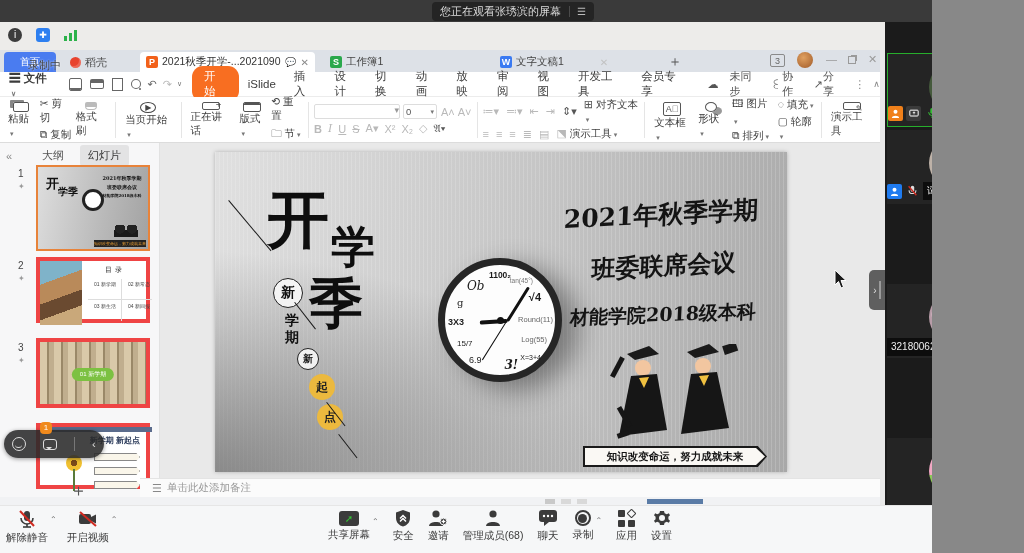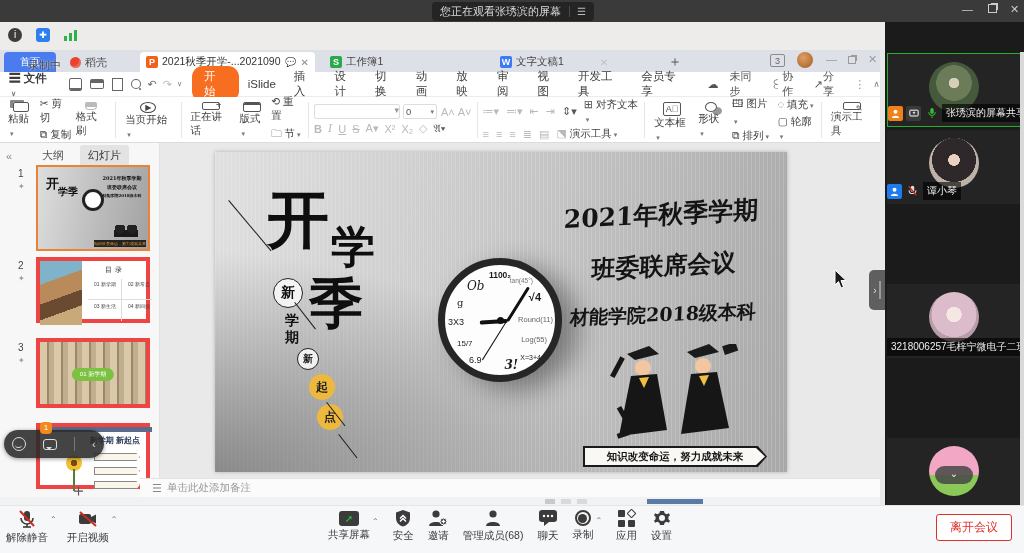--- a/index.html
+++ b/index.html
@@ -1,17 +1,17 @@
 <!DOCTYPE html>
 <html><head>
 <meta charset="utf-8">
 <style>
   html,body{margin:0;padding:0;background:#888;}
   *{box-sizing:border-box;}
-  .screen{position:relative;width:1024px;height:553px;background:#e9e9e9;overflow:hidden;
+  .screen{position:relative;width:932px;height:553px;background:#e9e9e9;overflow:hidden;
     font-family:"Liberation Sans",sans-serif;font-size:11px;color:#333;}
   .ab{position:absolute;}
   .r{display:flex;align-items:center;}
   .serif{font-family:"DejaVu Serif",serif;}
   .g{color:#b9b9b9;}
   .dd{font-size:7px;color:#777;margin-left:2px;}
   .vdiv{width:1px;height:36px;background:#e5e5e5;margin:0 5px;}
   .menu-item{padding:0 9px;color:#3c3c3c;font-size:11.5px;cursor:default;}
   .rlbl{font-size:10.5px;color:#3f3f3f;}
   .bigbtn{display:flex;flex-direction:column;align-items:center;justify-content:space-between;height:38px;padding:1px 4px;}
@@ -312,21 +312,21 @@
     <div class="ab" style="left:223px;top:106px;width:124px;height:124px;border-radius:50%;background:#fdfdfd;border:7px solid #262626;box-shadow:16px 8px 26px rgba(0,0,0,.38);">
       <span class="clock-lb" style="left:50%;top:5px;transform:translateX(-50%);font-weight:bold;">1100₂</span>
       <span class="clock-lb" style="right:22px;top:12px;font-size:6.5px;color:#777;">tan(45°)</span>
       <span class="clock-lb" style="right:14px;top:26px;font-weight:bold;font-size:11px;">√4</span>
       <span class="clock-lb" style="right:2px;top:50px;font-size:7.5px;color:#666;">Round(11)</span>
       <span class="clock-lb" style="right:8px;top:70px;font-size:7.5px;color:#666;">Log(55)</span>
       <span class="clock-lb" style="right:14px;bottom:14px;font-size:7px;">X=3+4</span>
       <span class="clock-lb serif" style="left:54%;bottom:3px;font-size:12px;font-style:italic;font-weight:bold;">3!</span>
       <span class="clock-lb" style="left:24px;bottom:10px;font-size:9px;">6.9</span>
       <span class="clock-lb" style="left:12px;top:74px;font-size:8px;">15/7</span>
-      <span class="clock-lb" style="left:3px;top:52px;font-weight:normal;font-size:9px;text-align:center;">3X3</span>
+      <span class="clock-lb" style="left:3px;top:52px;font-weight:bold;font-size:9px;text-align:center;">3X3</span>
       <span class="clock-lb serif" style="left:12px;top:32px;font-size:10px;">g</span>
       <span class="clock-lb serif" style="left:22px;top:14px;font-style:italic;font-size:12px;">Ob</span>
       <span class="hand" style="top:16px;width:2.5px;height:40px;transform:rotate(32deg);"></span>
       <span class="hand" style="top:28px;width:3.5px;height:28px;transform:rotate(266deg);"></span>
       <span class="hand" style="top:10px;width:1.2px;height:46px;transform:rotate(212deg);"></span>
       <span class="ab" style="left:52px;top:52px;width:7px;height:7px;border-radius:50%;background:#111;"></span>
     </div>
 
     <span class="ab serif" style="left:330px;top:46px;width:232px;text-align:center;font-size:25px;font-weight:bold;color:#141414;transform:rotate(-3deg) skewX(-5deg);">2021年秋季学期</span>
     <span class="ab serif" style="left:336px;top:98px;width:225px;text-align:center;font-size:24px;font-weight:bold;color:#141414;transform:rotate(-3deg) skewX(-5deg);">班委联席会议</span>

